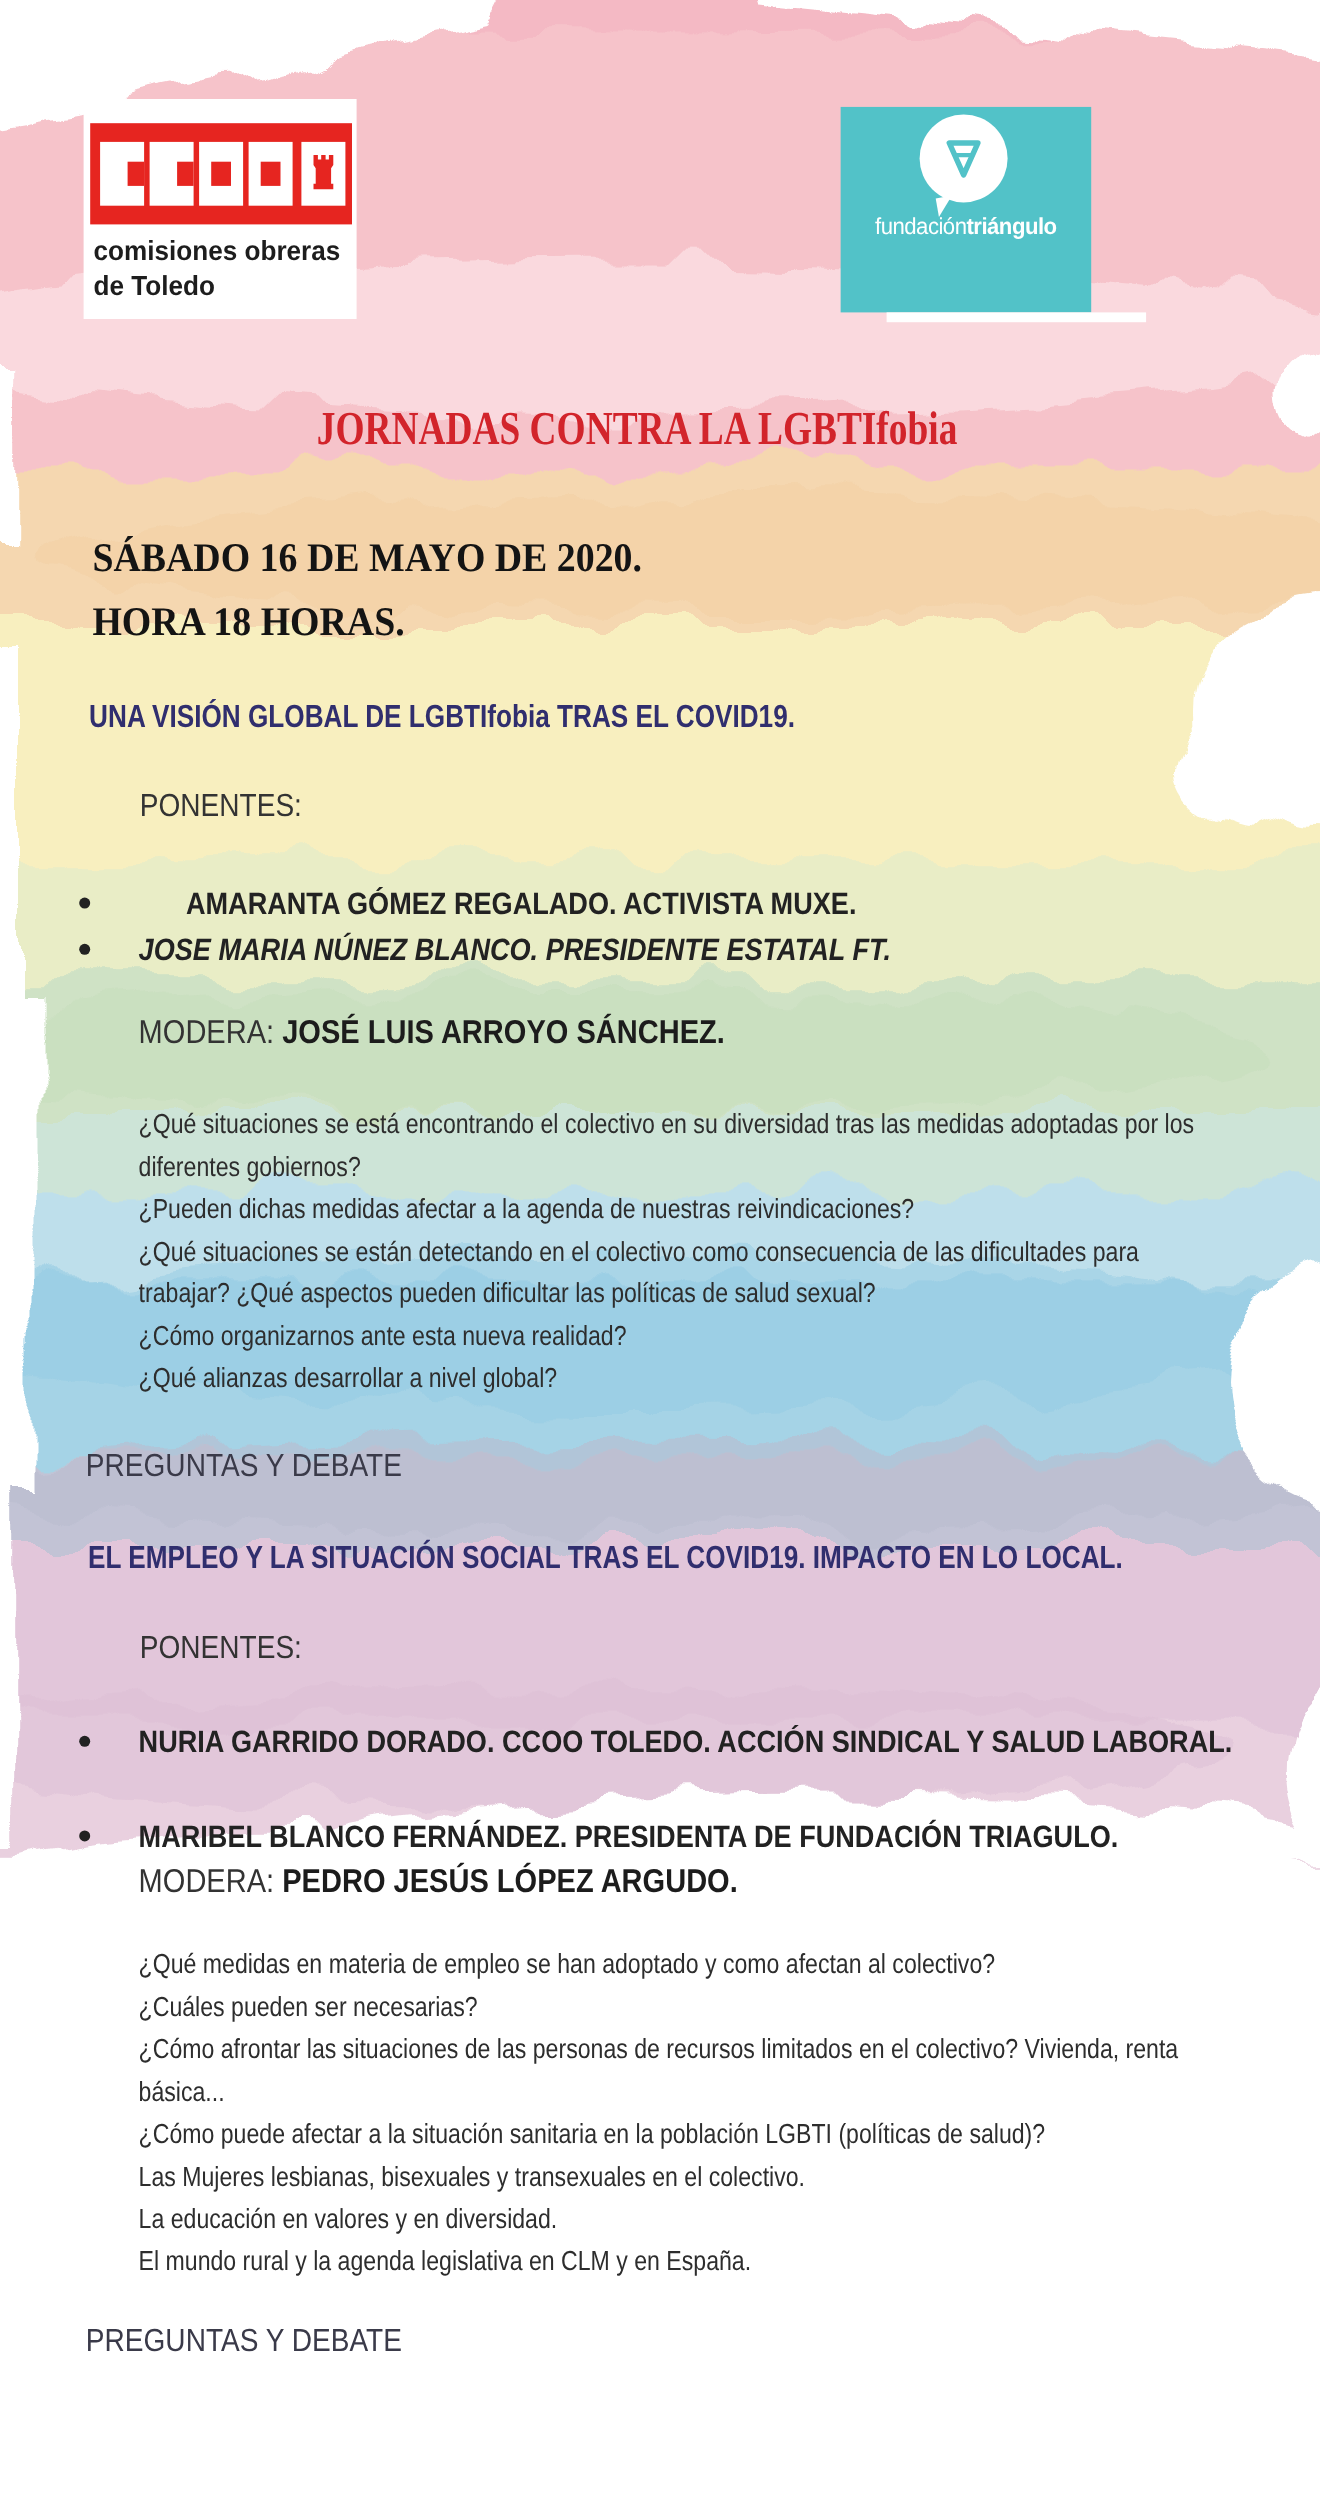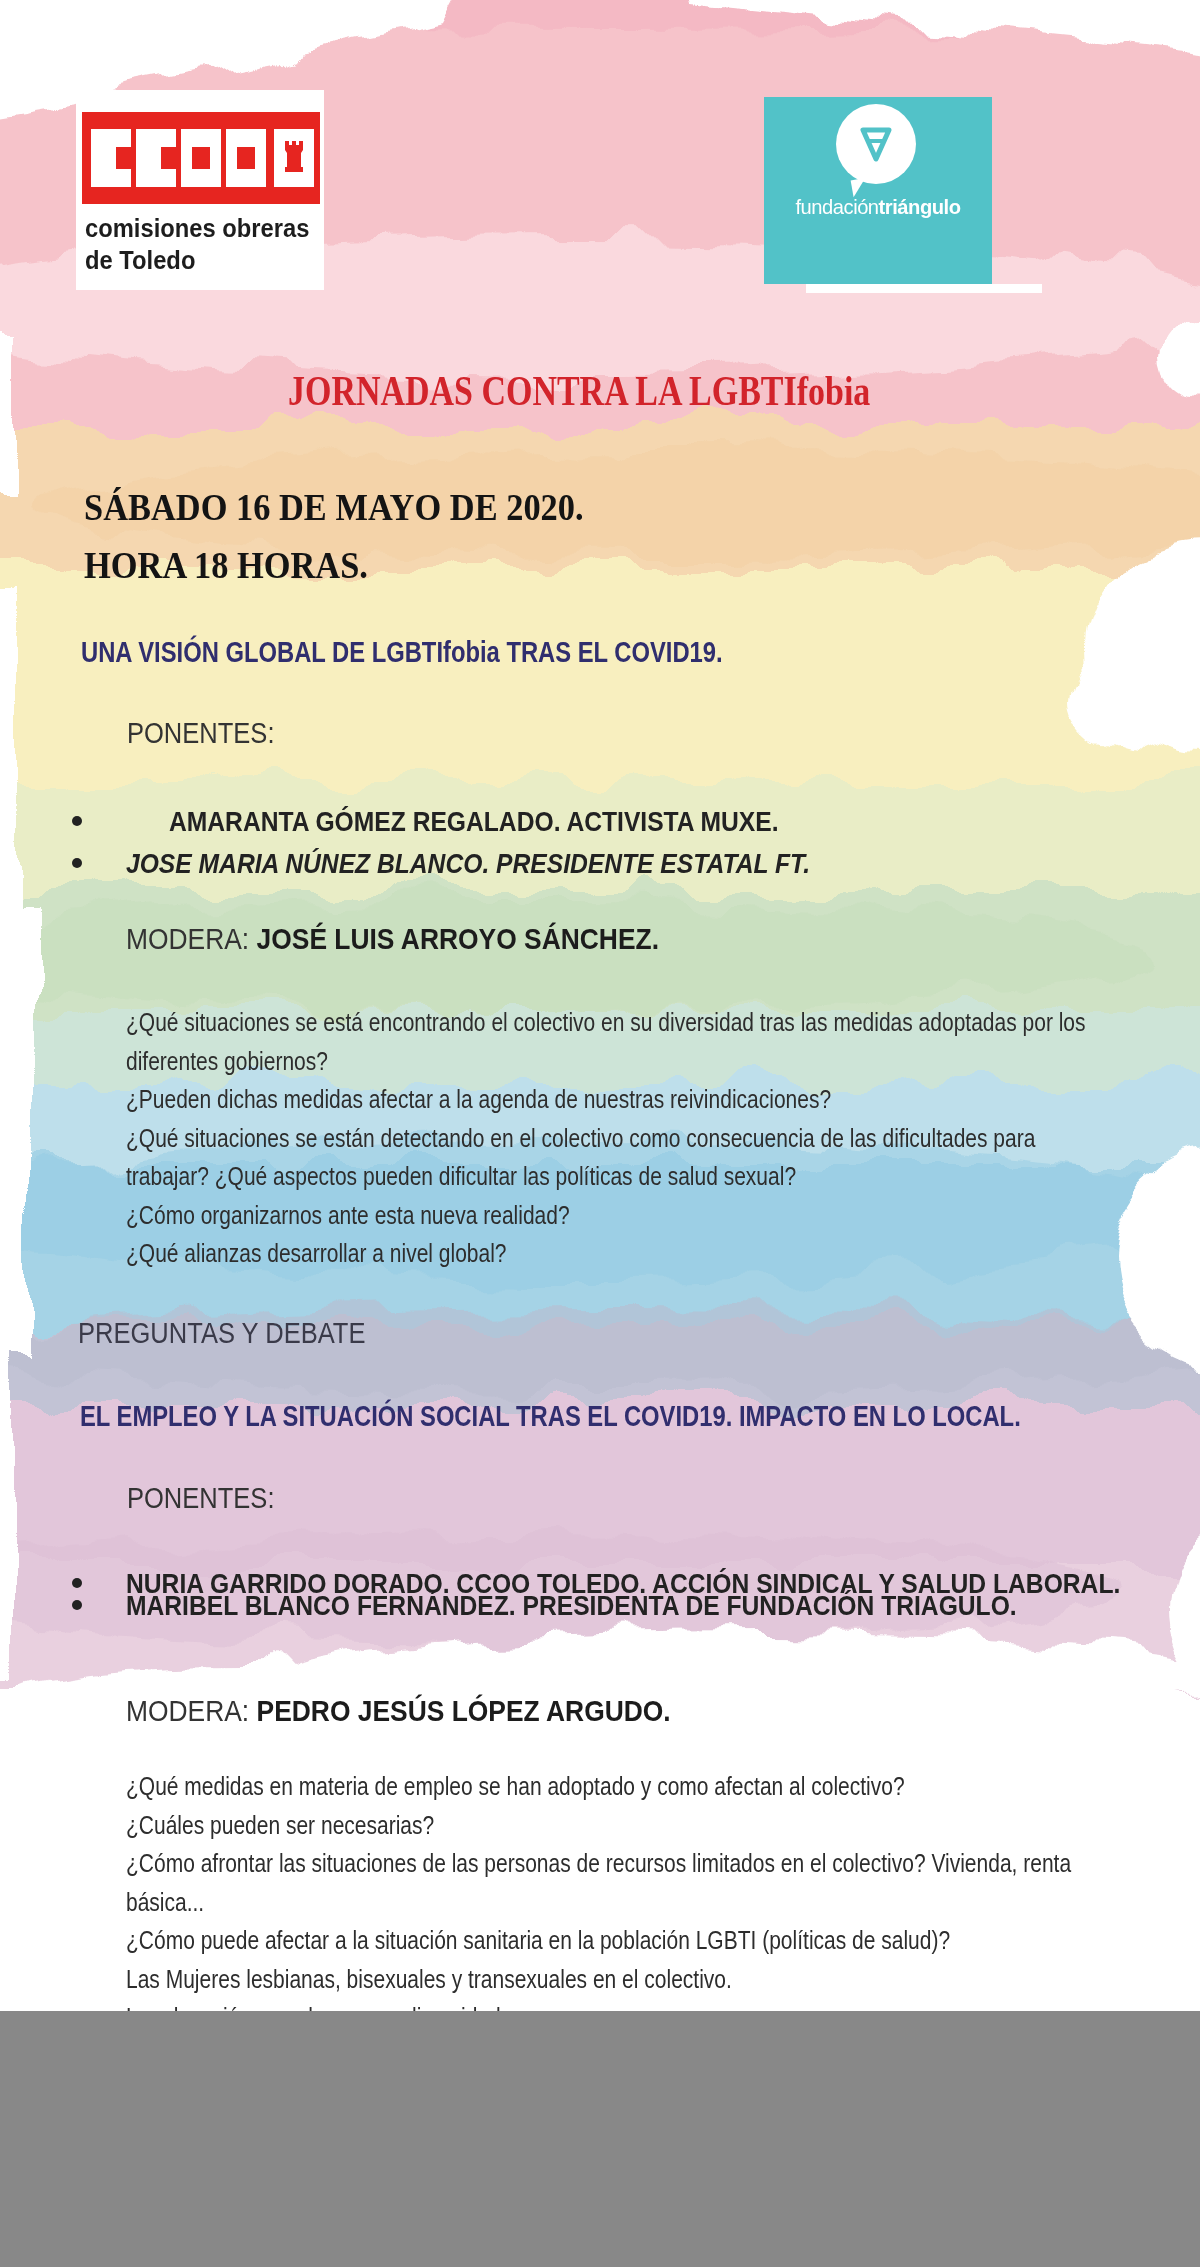--- a/index.html
+++ b/index.html
@@ -1,16 +1,16 @@
 <!DOCTYPE html>
 <html><head>
 <meta charset="utf-8">
 <style>
   html,body{margin:0;padding:0;background:#888;}
-  .poster{position:relative;width:1200px;height:2011px;background:#5eead4;overflow:hidden;
+  .poster{position:relative;width:1200px;height:2267px;background:#5eead4;overflow:hidden;
           font-family:"Liberation Sans",sans-serif;}
   .bg{position:absolute;left:0;top:0;z-index:0;}
 
   
   .tx{position:absolute;z-index:2;transform-origin:0 0;white-space:pre;color:#2f2f2f;
       font-family:"Liberation Sans",sans-serif;}
 
   .title{left:288px;top:366px;font-family:"Liberation Serif",serif;font-weight:bold;
          font-size:43px;color:#d2242b;transform:scaleX(.79);}
 
@@ -24,21 +24,21 @@
   .s2-head{left:80px;top:1400px;}
 
   .ponentes{font-size:29px;color:#333333;transform:scaleX(.88);}
   .p1{left:127px;top:717px;}
   .p2{left:127px;top:1482px;}
 
   .bullet-row{position:absolute;z-index:2;display:flex;align-items:flex-start;}
   .b1a{left:72px;top:806px;gap:43px;}
   .b1b{left:72px;top:848px;font-style:italic;}
   .b2a{left:72px;top:1568px;}
-  .b2b{left:72px;top:1590px;}
+  .b2b{left:72px;top:1654px;}
   .dot{width:10px;height:10px;border-radius:50%;background:#222;margin-top:10px;flex:none;}
   .bullet-text{font-weight:bold;font-size:28px;color:#222222;transform:scaleX(.88);
                transform-origin:0 0;margin-left:44px;white-space:pre;}
 
   .modera-row{font-size:30px;color:#333333;transform:scaleX(.88);}
   .modera-row b{color:#1c1c1c;}
   .m1{left:126px;top:922px;}
   .m2{left:126px;top:1694px;}
 
   .questions{font-size:25px;line-height:38.5px;color:#2d2d2d;transform:scaleX(.84);

